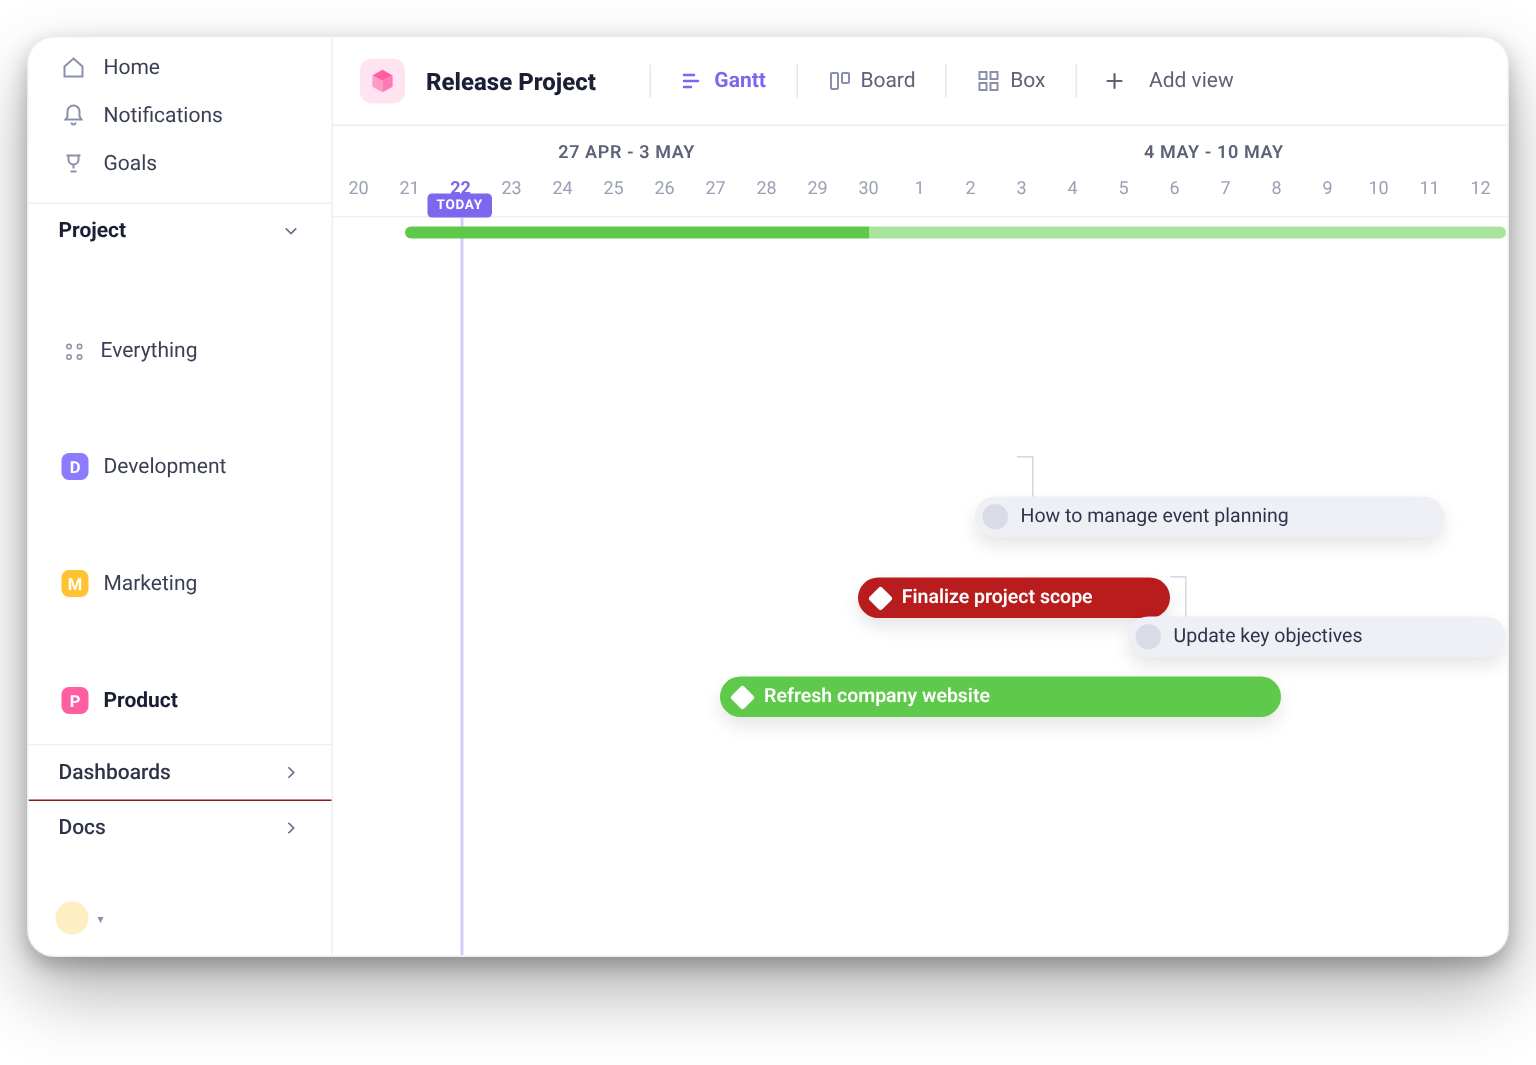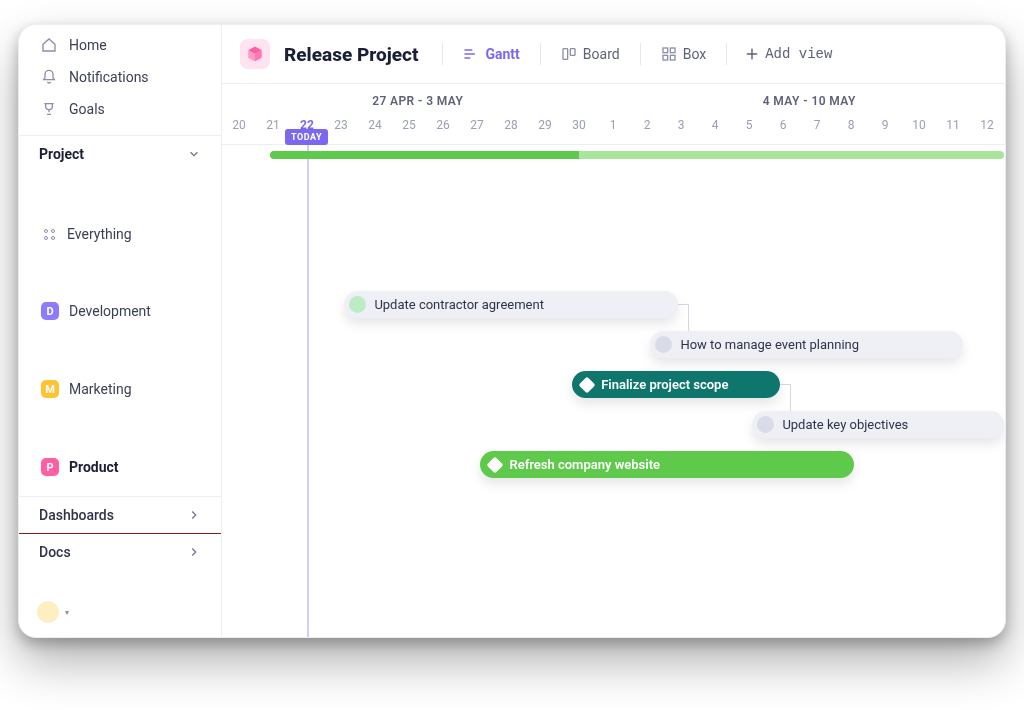--- a/index.html
+++ b/index.html
@@ -33,26 +33,26 @@
   .space-item .dots i { width:4px; height:4px; border:1px solid #8a8fab; border-radius:50%; }
   .sq { width:18px; height:18px; border-radius:5px; color:#fff; font-size:11px; font-weight:700; display:flex; align-items:center; justify-content:center; }
   .sidebar-spacer { flex:1; }
   .sb-footer { padding: 14px 18px; display:flex; align-items:center; gap:6px; }
   .avatar-dot { width:22px; height:22px; border-radius:50%; background:#fdefc2; }
   .caret { font-size:8px; color:#8a8fab; }
   
   .main { flex:1; display:flex; flex-direction:column; overflow:hidden; }
   .topbar { display:flex; align-items:center; gap:14px; padding: 14px 18px; border-bottom:1px solid #eceef2; }
   .proj-icon { width:30px; height:30px; border-radius:8px; background:#ffe3f0; display:flex; align-items:center; justify-content:center; }
-  .proj-title { font-size:19px; font-weight:800; color:#1a1f36; margin-right:6px; }
+  .proj-title { font-size:16px; font-weight:800; color:#1a1f36; margin-right:18px; }
   .vsep { width:1px; height:22px; background:#e5e7ef; margin:0 4px; }
   .tab { display:flex; align-items:center; gap:6px; font-size:14px; color:#5d6279; cursor:pointer; padding:4px 2px; }
   .tab.active { color:#7b68ee; font-weight:700; }
   .tab svg { width:16px; height:16px; }
-  .addview { display:flex; align-items:center; gap:6px; font-size:14px; color:#5d6279; cursor:pointer;font-family:Liberation Mono, monospace; }
+  .addview { display:flex; align-items:center; gap:16px; font-size:14px; color:#5d6279; cursor:pointer; }
   
   .tl-head { border-bottom:1px solid #eceef2; }
   .weeks { display:flex; padding: 10px 0 6px 0; text-align:center; color:#5d6279; font-size:12px; font-weight:600; letter-spacing:.4px; }
   .weeks > div { flex:1; }
   .days { display:flex; position:relative; height:30px; }
   .day { width:34px; flex:0 0 34px; text-align:center; font-size:12px; color:#9aa0b5; padding-top:4px; border-right:0; }
   .day.today { color:#7b68ee; font-weight:700; }
   .today-badge { position:absolute; top:15px; background:#7b68ee; color:#fff; font-size:9px; font-weight:700; letter-spacing:.5px; padding:3px 6px; border-radius:3px; text-align:center; }
   
   .chart { position:relative; flex:1; overflow:hidden; }
@@ -224,29 +224,25 @@
 
     <div class="chart" id="chart">
         <div class="today-line" style="left: 85px;"></div>
         <div class="band" style="left: 47.6px; width: 734.4px; background: linear-gradient(90deg, rgb(94, 201, 74) 0%, rgb(94, 201, 74) 42.1296%, rgb(168, 228, 155) 42.1296%, rgb(168, 228, 155) 100%);"></div>
         <div class="dep-v" style="left: 465.6px; top: 159px; height: 40px;"></div>
         <div class="dep-h" style="left: 455.6px; top: 159px; width: 10px;"></div>
         <div class="dep-h" style="left: 465.6px; top: 199px;"></div>
         <div class="dep-v" style="left: 567.6px; top: 239px; height: 40px;"></div>
         <div class="dep-h" style="left: 557.6px; top: 239px; width: 10px;"></div>
         <div class="dep-h" style="left: 567.6px; top: 279px;"></div>
-        <div class="bar" style="left: 122.4px; width: 333.2px; top: 146px; background: rgb(238, 240, 245);">
-          <span class="dot" style="background: rgb(189, 235, 198);"></span>
-          <span>Update contractor agreement</span>
-        </div>
         <div class="bar" style="left: 428.4px; width: 312.8px; top: 186px; background: rgb(238, 240, 245);">
           <span class="dot" style="background: rgb(217, 220, 231);"></span>
           <span>How to manage event planning</span>
         </div>
-        <div class="bar white-text" style="left: 350.2px; width: 207.4px; top: 226px; background: #0f766e;">
+        <div class="bar white-text" style="left: 350.2px; width: 207.4px; top: 240px; background: #b91c1c;">
           <span class="diamond"></span>
           <span>Finalize project scope</span>
         </div>
         <div class="bar" style="left: 530.4px; width: 251.6px; top: 266px; background: rgb(238, 240, 245);">
           <span class="dot" style="background: rgb(217, 220, 231);"></span>
           <span>Update key objectives</span>
         </div>
         <div class="bar white-text" style="left: 258.4px; width: 374px; top: 306px; background: rgb(94, 201, 74);">
           <span class="diamond"></span>
           <span>Refresh company website</span>

